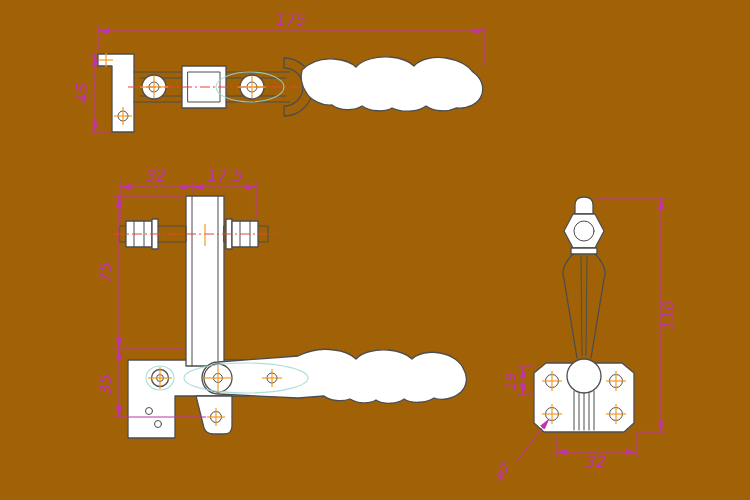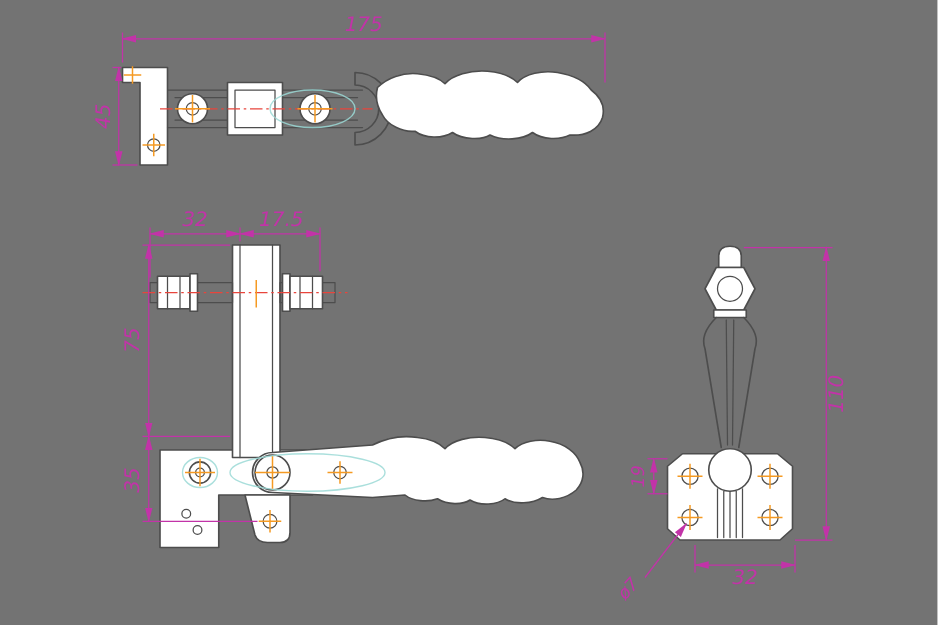--- a/index.html
+++ b/index.html
@@ -1,16 +1,16 @@
 <!DOCTYPE html>
 <html><head>
 <meta charset="utf-8">
 <style>
   html,body{margin:0;padding:0;background:#ffffff;}
-  .canvas{width:750px;height:500px;position:relative;background:#737373;font-family:"DejaVu Sans",sans-serif;overflow:hidden;}
+  .canvas{width:750px;height:500px;position:relative;background:#a16207;font-family:"DejaVu Sans",sans-serif;overflow:hidden;}
   svg{display:block;}
   .ol{stroke:#4d4d4d;stroke-width:1.3;fill:none;stroke-linejoin:round;stroke-linecap:round;}
   .olf{stroke:#4d4d4d;stroke-width:1.3;fill:#ffffff;stroke-linejoin:round;}
   .thin{stroke-width:1;}
   .dimline{stroke:#c233a8;stroke-width:1;fill:none;}
   .dimtext{fill:#c233a8;font-style:italic;font-size:16px;text-anchor:middle;font-family:"DejaVu Sans",sans-serif;}
   .dimtext.small{font-size:14px;}
   .arrowfill{fill:#c233a8;}
   .cl{stroke:#e8453c;stroke-width:1;fill:none;stroke-dasharray:10 3 2 3;}
   .cm{stroke:#f59a23;stroke-width:1.2;fill:none;}

